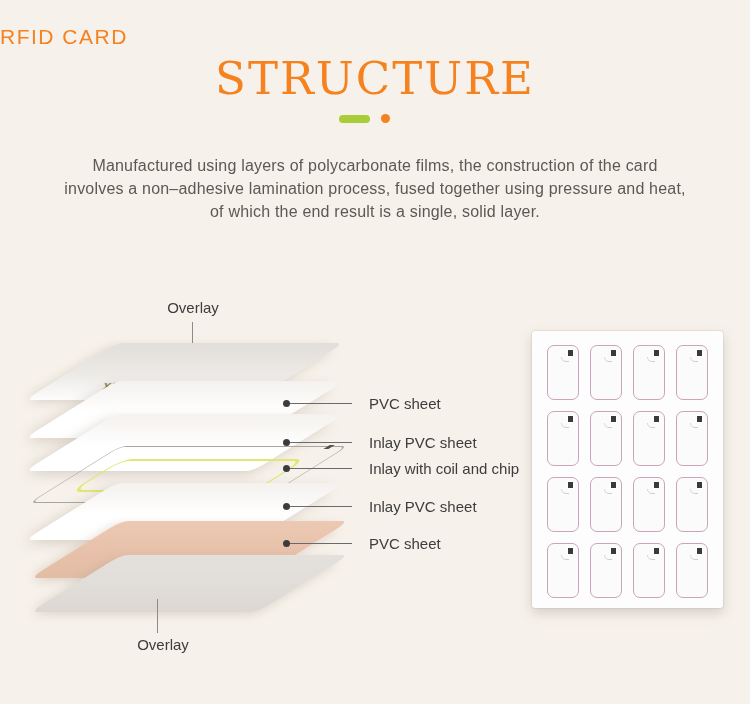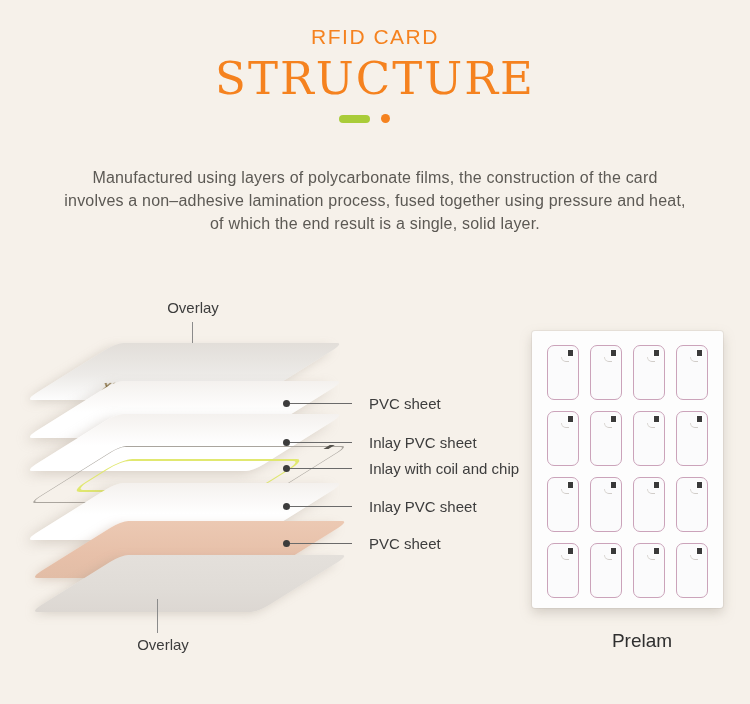--- a/index.html
+++ b/index.html
@@ -5,42 +5,42 @@
   * { margin:0; padding:0; box-sizing:border-box; }
   html,body { background: var(--background, #f6f1ea); }
   .page {
     position: relative; width: 750px; height: 704px; margin: 0 auto;
     background: var(--background, #f6f1ea); overflow: hidden;
     font-family: "Liberation Sans", sans-serif;
   }
 
   
   .eyebrow {
-    position: absolute; top: 25px; left: 0; right: 0; text-align: center;
+    position: absolute; top: 25px; left: 0; right: 0; 
     font-size: 21px; font-weight: 500; letter-spacing: 1.5px;
     color: var(--orange);
   }
   .title {
     position: absolute; top: 52px; left: 0; right: 0; text-align: center;
     font-family: "DejaVu Serif", serif; font-weight: 400;
     font-size: 45px; letter-spacing: 2px; color: var(--orange);
   }
   .divider {
     position: absolute; top: 114px; left: 0; right: 0;
     display: flex; justify-content: center; align-items: center; gap: 11px;
     transform: translateX(-11px);
   }
   .divider .pill { width: 31px; height: 8px; border-radius: 4px; background: var(--green); }
   .divider .dot-orange { width: 9px; height: 9px; border-radius: 50%; background: var(--orange); }
 
   
   .description {
     position: absolute; top: 154px; left: 25px; right: 25px;
     text-align: center; font-size: 16px; line-height: 23px;
-    color: var(--body-text); white-space: pre-line; letter-spacing: .2px; margin-top: 12px;
+    color: var(--body-text); white-space: pre-line; letter-spacing: .2px;
   }
 
   
   .layer {
     position: absolute; width: 228px; height: 57px;
     transform: skewX(-58deg); transform-origin: 0 100%;
     border-radius: 7px;
   }
   .layer.white {
     background: linear-gradient(180deg, #f4f1ee 0%, #ffffff 55%, #ffffff 100%);
@@ -234,15 +234,14 @@
       </div>
       <div class="cell">
         <span class="chip"></span>
         <span class="wire"></span>
       </div>
       <div class="cell">
         <span class="chip"></span>
         <span class="wire"></span>
       </div>
     </div>
-  <div class="prelam-label">Prelam</div>
 
 </div>
 
 </body></html>

